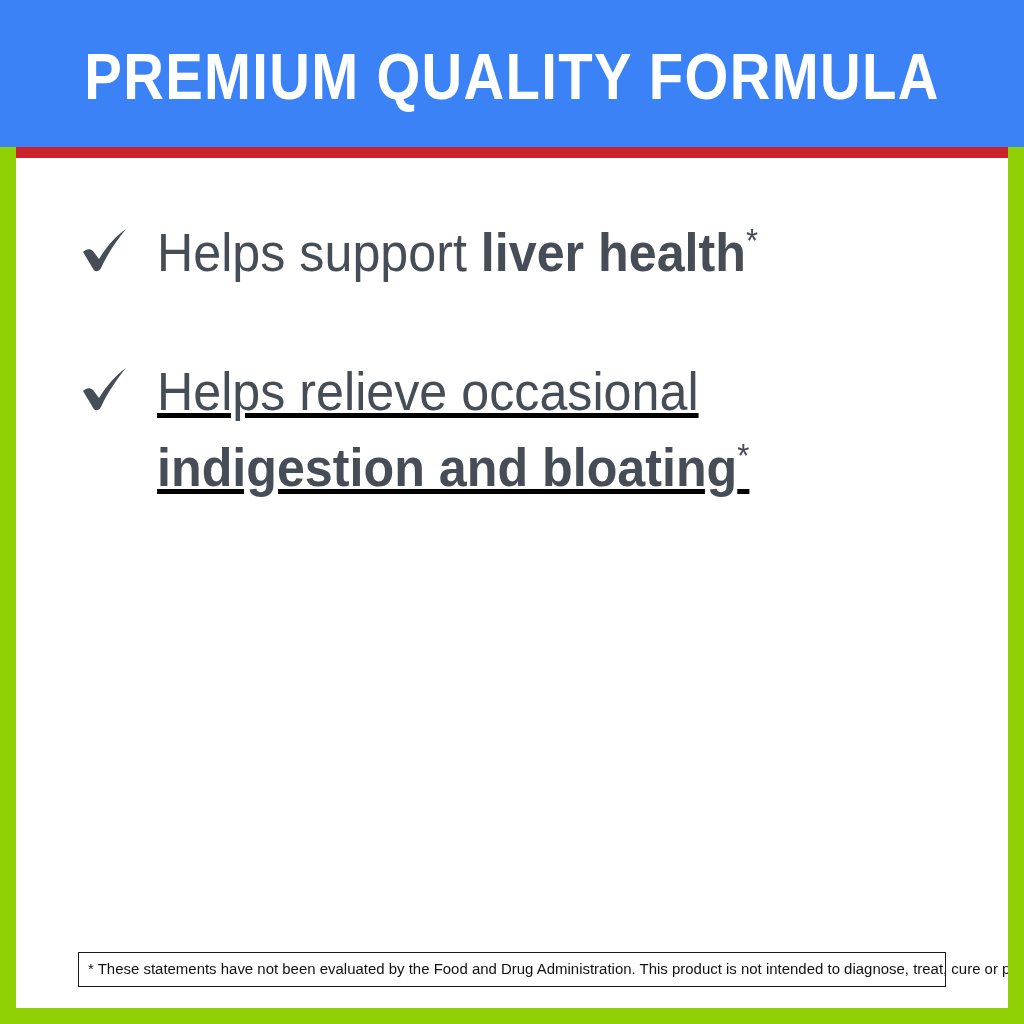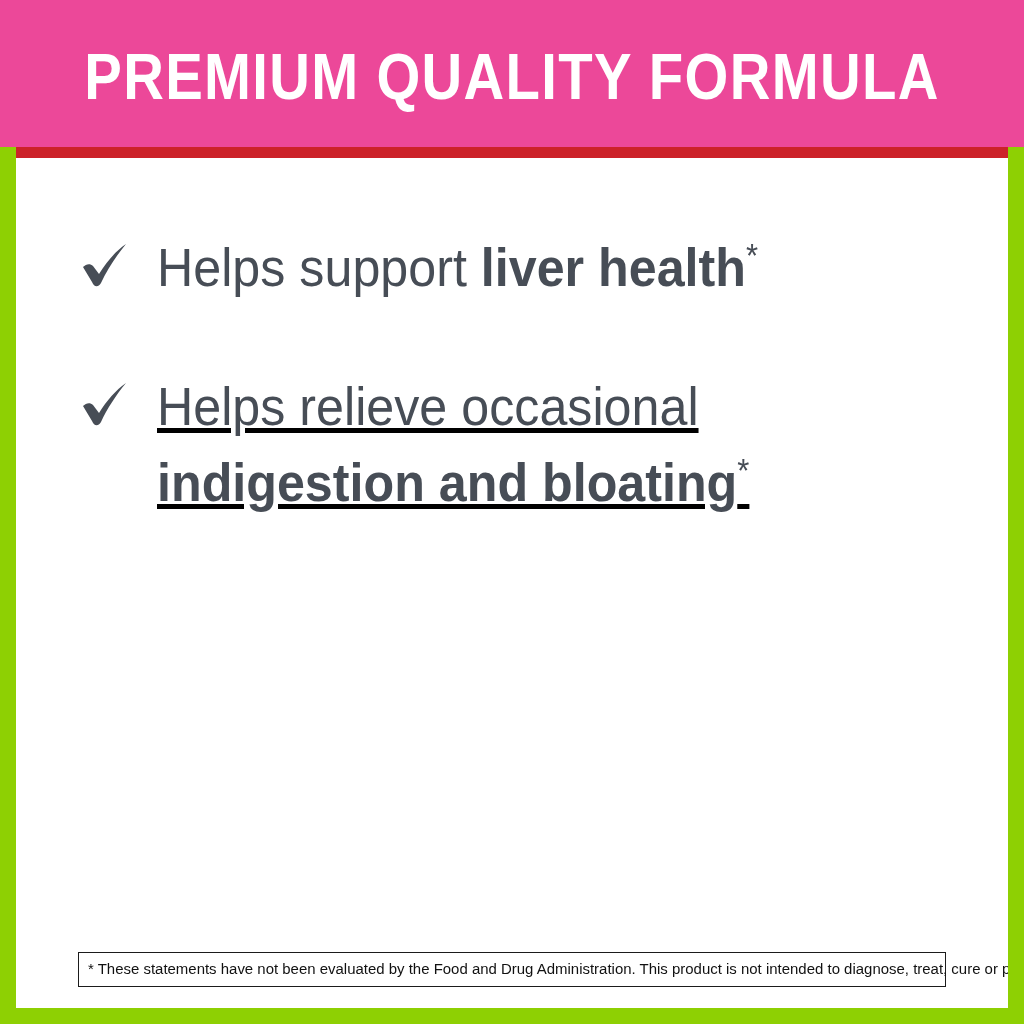--- a/index.html
+++ b/index.html
@@ -22,21 +22,21 @@
     background: #8ed003;
   }
 
   
   .header {
     position: absolute;
     left: 0;
     top: 0;
     width: 1024px;
     height: 147px;
-    background: #ec4899;
+    background: #3b82f6;
     display: flex;
     align-items: center;
     justify-content: center;
   }
   .header-title {
     color: #ffffff;
     font-family: "Liberation Sans Narrow", "Liberation Sans", sans-serif;
     font-size: 64px;
     font-weight: bold;
     letter-spacing: 1.5px;
@@ -85,21 +85,20 @@
     user-select: none;
     white-space: nowrap;
   }
 
   
   .bullets {
     position: absolute;
     left: 0;
     top: 56px;
     width: 992px;
-    margin-top: 15px;
   }
   .bullet {
     position: relative;
     display: flex;
     align-items: flex-start;
     padding-left: 66px;
     margin-bottom: 52px;
   }
   .check-icon {
     position: absolute;

